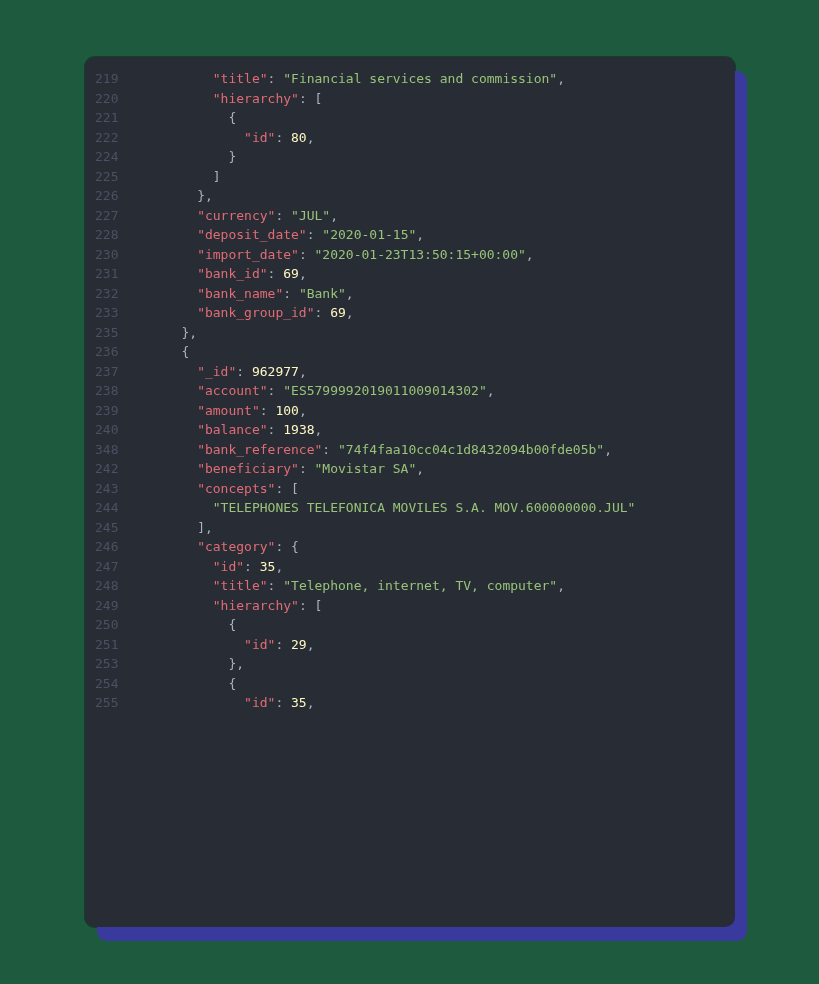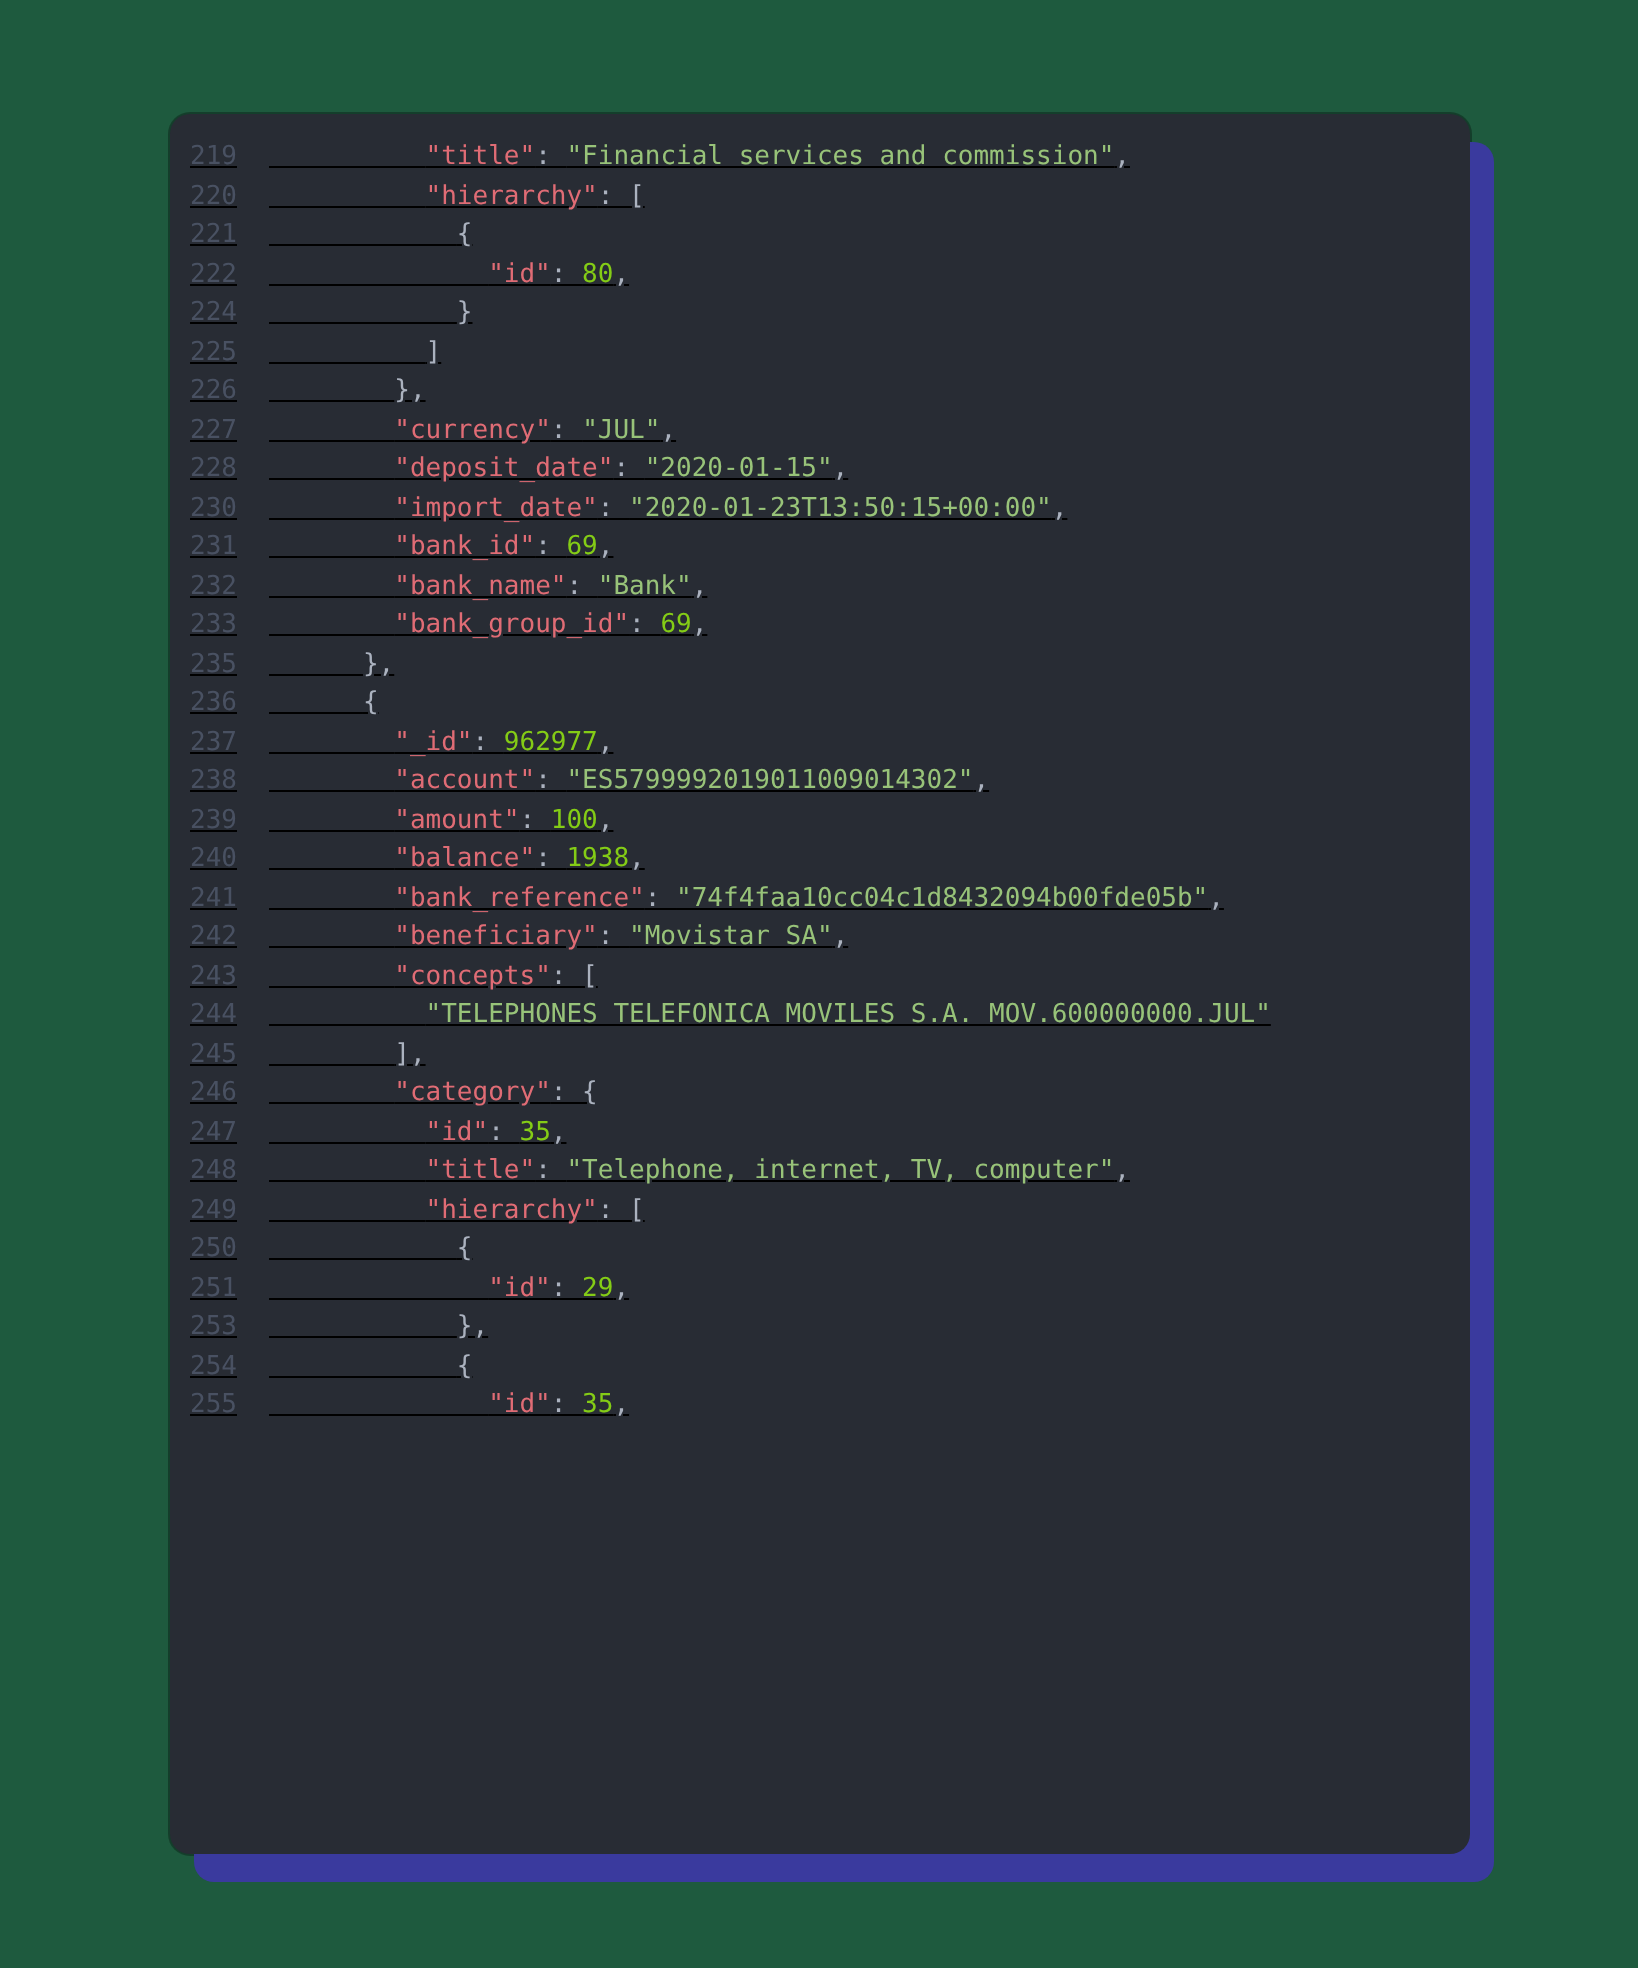--- a/index.html
+++ b/index.html
@@ -19,38 +19,37 @@
     height: 870px;
     background: #282c34;
     border-radius: 10px;
     box-shadow: 12px 14px 0 0 #3a3a9e, 0 0 0 1px rgba(0,0,0,0.3);
     overflow: hidden;
     padding: 12px 0;
   }
   .code-line {
     display: flex;
     white-space: pre;
-    text-decoration: underline;
   }
   .gutter {
     width: 50px;
     text-align: right;
     color: #495162;
     padding-right: 16px;
     user-select: none;
     flex-shrink: 0;
   }
   .code-content {
     flex: 1;
     color: #abb2bf;
   }
   .punct { color: #abb2bf; }
   .key { color: #e06c75; }
   .string { color: #98c379; }
-  .num { color: #84cc16; text-align: right; }
+  .num { color: #fef9c3; text-align: right; }
 </style>
 </head>
 <body>
 
 <div class="editor-window">
   <div class="code-body" id="code-body">
       <div class="code-line"><span class="gutter">219</span><span class="code-content"><span>          </span><span class="key">"title"</span><span class="punct">: </span><span class="string">"Financial services and commission"</span><span class="punct">,</span></span></div>
       <div class="code-line"><span class="gutter">220</span><span class="code-content"><span>          </span><span class="key">"hierarchy"</span><span class="punct">: [</span></span></div>
       <div class="code-line"><span class="gutter">221</span><span class="code-content"><span>            </span><span class="punct">{</span></span></div>
       <div class="code-line"><span class="gutter">222</span><span class="code-content"><span>              </span><span class="key">"id"</span><span class="punct">: </span><span class="num">80</span><span class="punct">,</span></span></div>
@@ -62,21 +61,21 @@
       <div class="code-line"><span class="gutter">230</span><span class="code-content"><span>        </span><span class="key">"import_date"</span><span class="punct">: </span><span class="string">"2020-01-23T13:50:15+00:00"</span><span class="punct">,</span></span></div>
       <div class="code-line"><span class="gutter">231</span><span class="code-content"><span>        </span><span class="key">"bank_id"</span><span class="punct">: </span><span class="num">69</span><span class="punct">,</span></span></div>
       <div class="code-line"><span class="gutter">232</span><span class="code-content"><span>        </span><span class="key">"bank_name"</span><span class="punct">: </span><span class="string">"Bank"</span><span class="punct">,</span></span></div>
       <div class="code-line"><span class="gutter">233</span><span class="code-content"><span>        </span><span class="key">"bank_group_id"</span><span class="punct">: </span><span class="num">69</span><span class="punct">,</span></span></div>
       <div class="code-line"><span class="gutter">235</span><span class="code-content"><span>      </span><span class="punct">},</span></span></div>
       <div class="code-line"><span class="gutter">236</span><span class="code-content"><span>      </span><span class="punct">{</span></span></div>
       <div class="code-line"><span class="gutter">237</span><span class="code-content"><span>        </span><span class="key">"_id"</span><span class="punct">: </span><span class="num">962977</span><span class="punct">,</span></span></div>
       <div class="code-line"><span class="gutter">238</span><span class="code-content"><span>        </span><span class="key">"account"</span><span class="punct">: </span><span class="string">"ES5799992019011009014302"</span><span class="punct">,</span></span></div>
       <div class="code-line"><span class="gutter">239</span><span class="code-content"><span>        </span><span class="key">"amount"</span><span class="punct">: </span><span class="num">100</span><span class="punct">,</span></span></div>
       <div class="code-line"><span class="gutter">240</span><span class="code-content"><span>        </span><span class="key">"balance"</span><span class="punct">: </span><span class="num">1938</span><span class="punct">,</span></span></div>
-      <div class="code-line"><span class="gutter">241</span><span class="code-content"><span>        </span><span class="key">"bank_reference"</span><span class="punct">: </span><span class="string">"74f4faa10cc04c1d8432094b00fde05b"</span><span class="punct">,</span></span></div>
+      <div class="code-line"><span class="gutter">348</span><span class="code-content"><span>        </span><span class="key">"bank_reference"</span><span class="punct">: </span><span class="string">"74f4faa10cc04c1d8432094b00fde05b"</span><span class="punct">,</span></span></div>
       <div class="code-line"><span class="gutter">242</span><span class="code-content"><span>        </span><span class="key">"beneficiary"</span><span class="punct">: </span><span class="string">"Movistar SA"</span><span class="punct">,</span></span></div>
       <div class="code-line"><span class="gutter">243</span><span class="code-content"><span>        </span><span class="key">"concepts"</span><span class="punct">: [</span></span></div>
       <div class="code-line"><span class="gutter">244</span><span class="code-content"><span>          </span><span class="string">"TELEPHONES TELEFONICA MOVILES S.A. MOV.600000000.JUL"</span></span></div>
       <div class="code-line"><span class="gutter">245</span><span class="code-content"><span>        </span><span class="punct">],</span></span></div>
       <div class="code-line"><span class="gutter">246</span><span class="code-content"><span>        </span><span class="key">"category"</span><span class="punct">: {</span></span></div>
       <div class="code-line"><span class="gutter">247</span><span class="code-content"><span>          </span><span class="key">"id"</span><span class="punct">: </span><span class="num">35</span><span class="punct">,</span></span></div>
       <div class="code-line"><span class="gutter">248</span><span class="code-content"><span>          </span><span class="key">"title"</span><span class="punct">: </span><span class="string">"Telephone, internet, TV, computer"</span><span class="punct">,</span></span></div>
       <div class="code-line"><span class="gutter">249</span><span class="code-content"><span>          </span><span class="key">"hierarchy"</span><span class="punct">: [</span></span></div>
       <div class="code-line"><span class="gutter">250</span><span class="code-content"><span>            </span><span class="punct">{</span></span></div>
       <div class="code-line"><span class="gutter">251</span><span class="code-content"><span>              </span><span class="key">"id"</span><span class="punct">: </span><span class="num">29</span><span class="punct">,</span></span></div>

